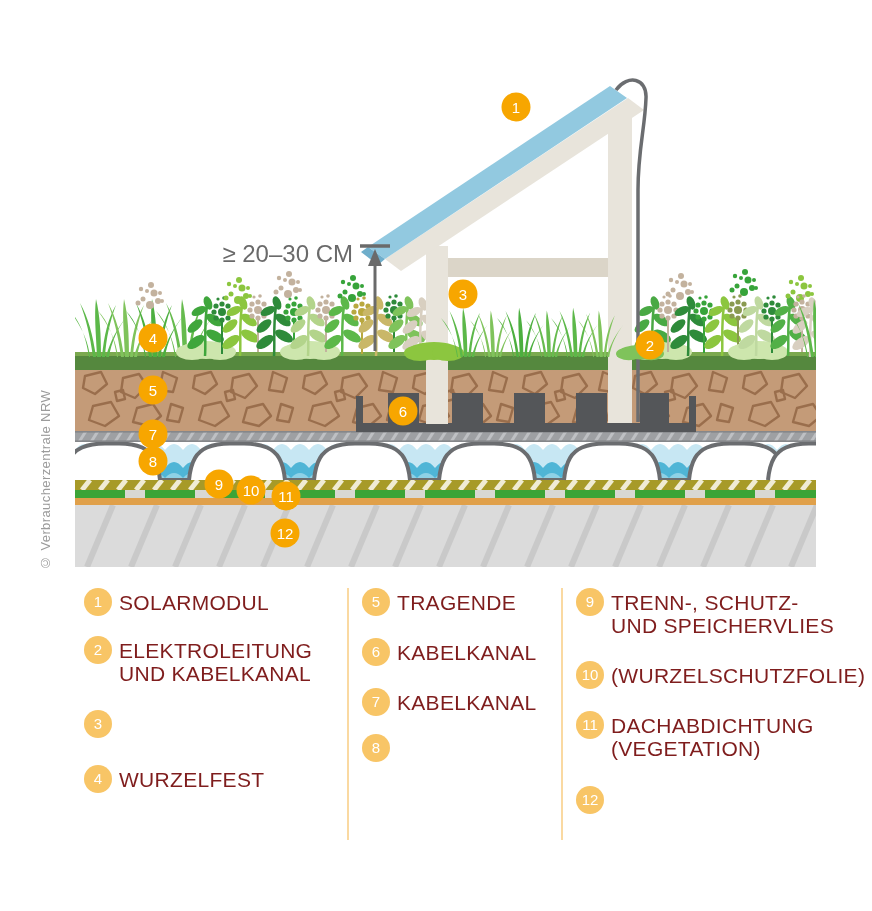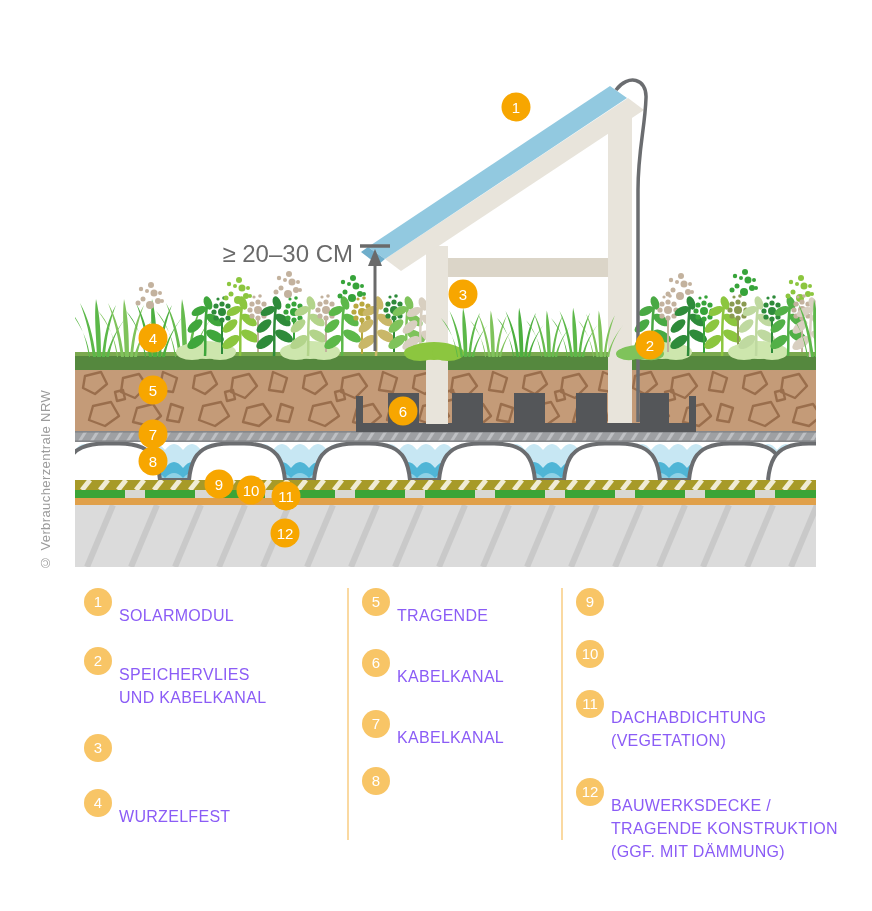--- a/index.html
+++ b/index.html
@@ -16,22 +16,22 @@
   .lcol{position:absolute;top:0;}
   .lcol1{left:84px;width:255px;}
   .lcol2{left:362px;width:195px;}
   .lcol3{left:576px;width:292px;}
   .ldivider{position:absolute;top:0;width:2px;height:252px;background:#FAD9A1;}
   .ldiv1{left:347px;} .ldiv2{left:561px;}
   .litem{display:flex;align-items:flex-start;}
   .lbadge{flex:0 0 28px;width:28px;height:28px;border-radius:50%;
           background:#F8C566;color:#ffffff;font-size:15px;line-height:28px;
           text-align:center;margin-right:7px;}
-  .ltext{color:#8b5cf6;font-size:16px;line-height:23px;letter-spacing:.3px;
-         margin-top:16px;white-space:pre-line;}
+  .ltext{color:#7f1d1d;font-size:21px;line-height:23px;letter-spacing:.3px;
+         margin-top:3px;white-space:pre-line;}
 </style>
 </head>
 <body>
 
 <div class="canvas">
 
 <svg width="872" height="580" viewBox="0 0 872 580">
   <defs>
     <clipPath id="layerClip">
           <rect x="75" y="260" width="741" height="310"></rect>
@@ -326,21 +326,21 @@
   <div class="ldivider ldiv1"></div>
   <div class="ldivider ldiv2"></div>
 
   <div class="lcol lcol1">
     <div class="litem" style="margin-bottom:20px">
       <span class="lbadge">1</span>
       <span class="ltext">SOLARMODUL</span>
     </div>
     <div class="litem" style="margin-bottom:25px">
       <span class="lbadge">2</span>
-      <span class="ltext">SPEICHERVLIES
+      <span class="ltext">ELEKTROLEITUNG
 UND KABELKANAL</span>
     </div>
     <div class="litem" style="margin-bottom:27px">
       <span class="lbadge">3</span>
     </div>
     <div class="litem">
       <span class="lbadge">4</span>
       <span class="ltext">WURZELFEST</span>
     </div>
   </div>
@@ -359,31 +359,31 @@
       <span class="ltext">KABELKANAL</span>
     </div>
     <div class="litem">
       <span class="lbadge">8</span>
     </div>
   </div>
 
   <div class="lcol lcol3">
     <div class="litem" style="margin-bottom:24px">
       <span class="lbadge">9</span>
+      <span class="ltext">TRENN-, SCHUTZ-
+UND SPEICHERVLIES</span>
     </div>
     <div class="litem" style="margin-bottom:22px">
       <span class="lbadge">10</span>
+      <span class="ltext">(WURZELSCHUTZFOLIE)</span>
     </div>
     <div class="litem" style="margin-bottom:26px">
       <span class="lbadge">11</span>
       <span class="ltext">DACHABDICHTUNG
 (VEGETATION)</span>
     </div>
     <div class="litem">
       <span class="lbadge">12</span>
-      <span class="ltext">BAUWERKSDECKE /
-TRAGENDE KONSTRUKTION
-(GGF. MIT DÄMMUNG)</span>
     </div>
   </div>
 </div>
 
 </div>
 
 </body></html>

